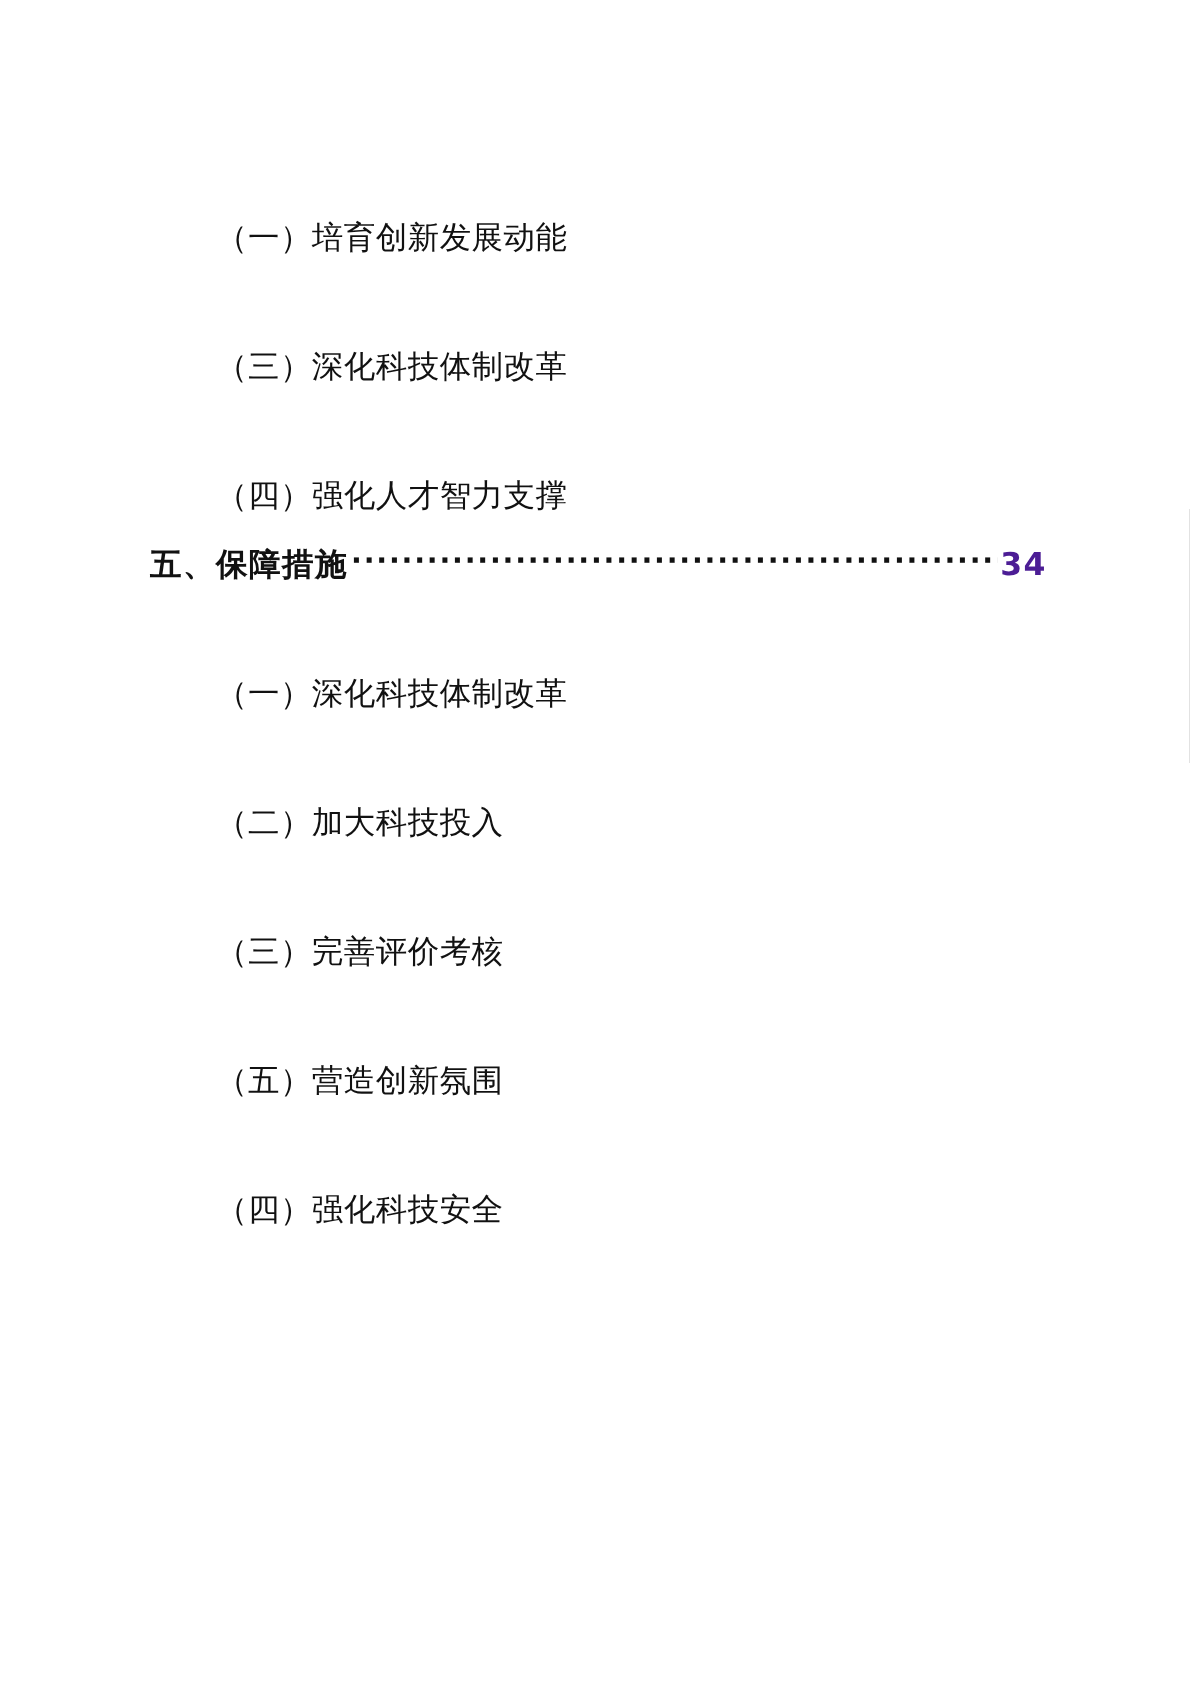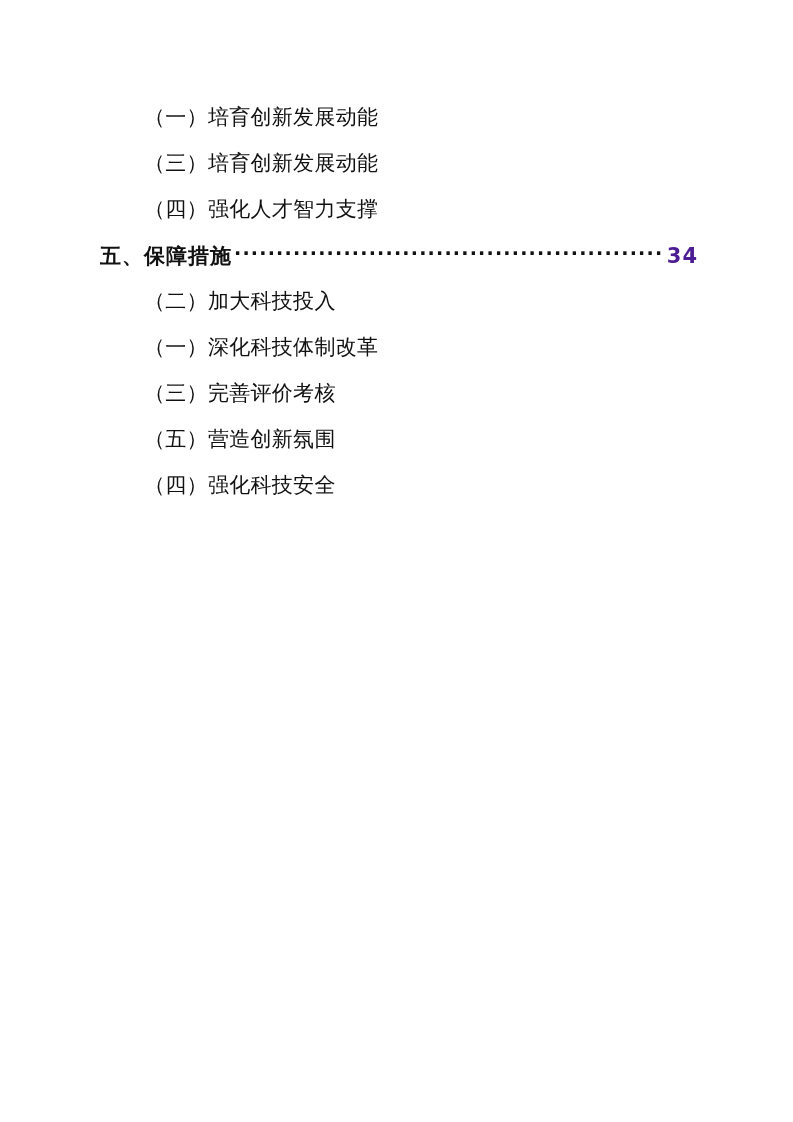--- a/index.html
+++ b/index.html
@@ -34,23 +34,24 @@
     display: flex;
     align-items: baseline;
     font-size: 21px;
     line-height: 1;
     color: #111111;
     height: 46px;
     white-space: nowrap;
   }
   .entry.sub {
     padding-left: 44px;
-    font-family: Liberation Mono, monospace;
+    font-family: Liberation Sans, sans-serif;
     font-weight: 400;
     letter-spacing: 0.3px;
+    margin-top: 40px;
   }
   .entry.level1 {
     padding-left: 0px;
     font-family: "DejaVu Sans", sans-serif;
     font-weight: 700;
     letter-spacing: 1px;
   }
   .entry .label {
     flex: 0 0 auto;
   }
@@ -78,35 +79,35 @@
 </head>
 <body>
 
 <div class="page">
   <div class="toc">
     <div class="toc-inner" id="toc-list">
         <div class="entry sub">
           <span class="label">（一）培育创新发展动能</span>
         </div>
         <div class="entry sub">
-          <span class="label">（三）培育创新发展动能</span>
+          <span class="label">（三）深化科技体制改革</span>
         </div>
         <div class="entry sub">
           <span class="label">（四）强化人才智力支撑</span>
         </div>
         <div class="entry level1">
           <span class="label">五、保障措施</span>
           <span class="leader">·························································································</span>
           <span class="pageno">34</span>
         </div>
         <div class="entry sub">
-          <span class="label">（二）加大科技投入</span>
+          <span class="label">（一）深化科技体制改革</span>
         </div>
         <div class="entry sub">
-          <span class="label">（一）深化科技体制改革</span>
+          <span class="label">（二）加大科技投入</span>
         </div>
         <div class="entry sub">
           <span class="label">（三）完善评价考核</span>
         </div>
         <div class="entry sub">
           <span class="label">（五）营造创新氛围</span>
         </div>
         <div class="entry sub">
           <span class="label">（四）强化科技安全</span>
         </div>

